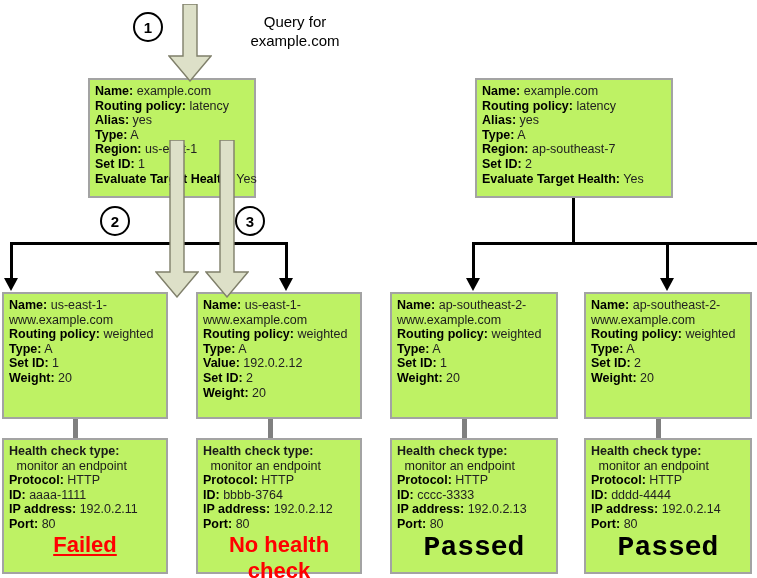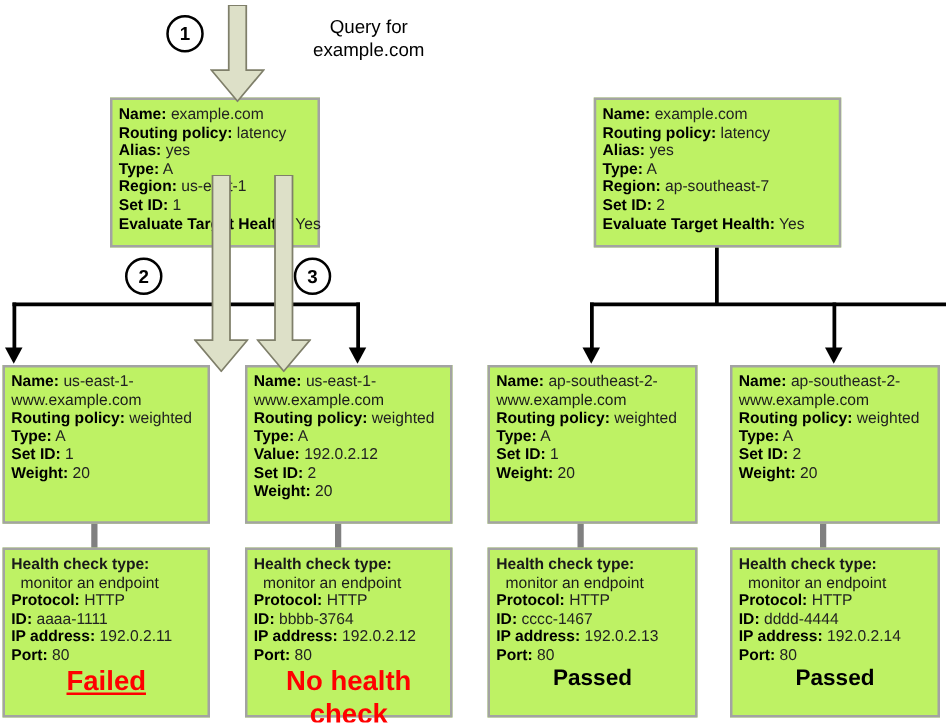--- a/index.html
+++ b/index.html
@@ -12,21 +12,21 @@
   .box{position:absolute;border:2px solid #a3a3a3;background:#bef264;box-sizing:border-box;}
   .box .ln{font-size:12.5px;line-height:14.6px;color:#1a1a1a;white-space:nowrap;}
   .box .pad{padding:4px 0 0 5px;}
   .k{font-weight:bold;color:#000;}
   .v{font-weight:normal;color:#222;}
 
   
   .status{position:absolute;left:0;right:0;text-align:center;font-weight:bold;}
   .status.failed{color:#ff0000;font-size:22px;}
   .status.nohc{color:#ff0000;font-size:22px;}
-  .status.passed{color:#000000;font-size:18px;}
+  .status.passed{color:#000000;font-size:28px;font-family:Liberation Mono, monospace;}
 
   
   .hline{position:absolute;background:#000;height:3px;}
   .vline{position:absolute;background:#000;width:3px;}
   .arrowhead{position:absolute;width:0;height:0;border-left:7px solid transparent;
              border-right:7px solid transparent;border-top:13px solid #000;}
   .graybar{position:absolute;width:5px;background:#808080;}
 
   
   .qlabel{position:absolute;font-size:15px;line-height:19px;color:#000;text-align:center;}
@@ -308,21 +308,21 @@
   <div class="box" style="left:390px;top:438px;width:168px;height:136px;">
     <div class="pad">
       <div class="ln k">Health check type:</div>
       <div class="ln v" style="padding-left:4px;">&nbsp;<span>monitor an endpoint</span></div>
       <div class="ln">
         <span class="k">Protocol:</span>
         <span class="v">HTTP</span>
       </div>
       <div class="ln">
         <span class="k">ID:</span>
-        <span class="v">cccc-1467</span>
+        <span class="v">cccc-3333</span>
       </div>
       <div class="ln">
         <span class="k">IP address:</span>
         <span class="v">192.0.2.13</span>
       </div>
       <div class="ln">
         <span class="k">Port:</span>
         <span class="v">80</span>
       </div>
     </div>

